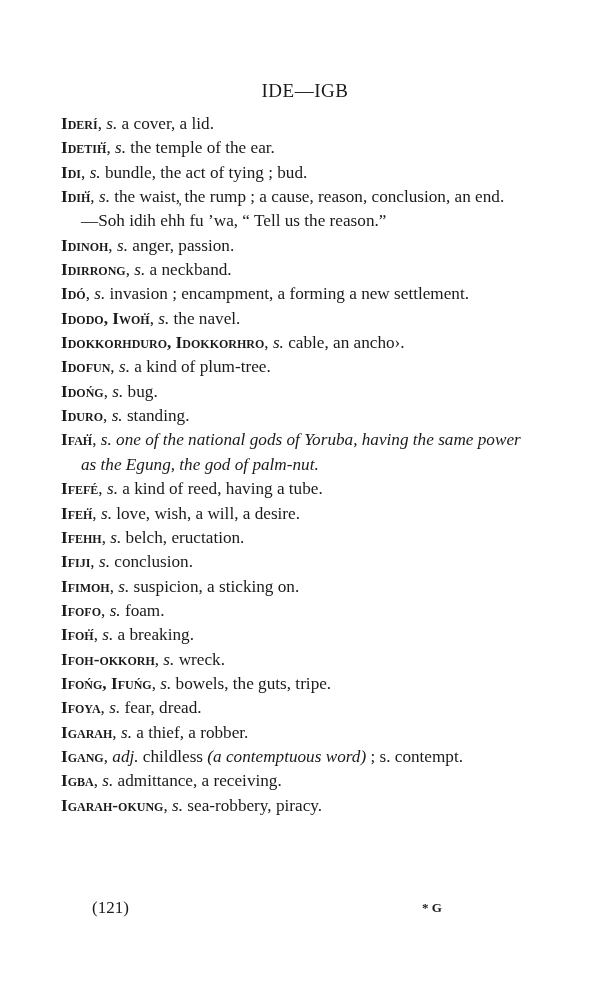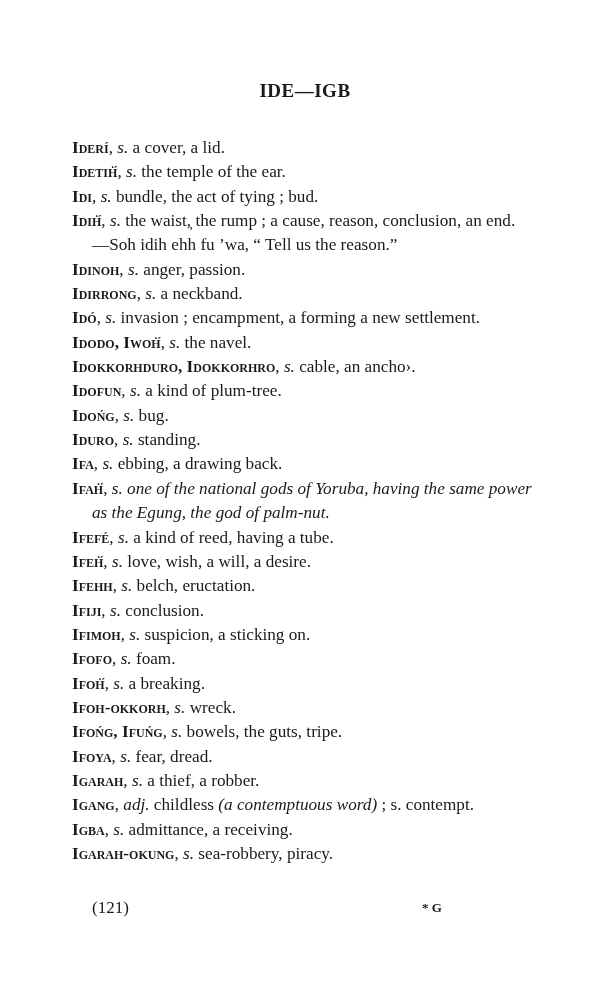--- a/index.html
+++ b/index.html
@@ -1,20 +1,20 @@
 <!DOCTYPE html>
 <html><head>
 <meta charset="utf-8">
 <style>
   html, body { margin:0; padding:0; background:#ffffff; }
   body { width:610px; height:1000px; position:relative; overflow:hidden;
          font-family:"Liberation Serif", "DejaVu Serif", serif; color:#1a1a1a; }
   .page-header { position:absolute; top:80px; left:0; width:610px; text-align:center;
-         font-size:19px; font-weight:bold; letter-spacing:0.5px; }
-  .entries { position:absolute; top:112px; left:72px; width:460px;margin-top:24px; }
+         font-size:19px; font-weight:normal; letter-spacing:0.5px; }
+  .entries { position:absolute; top:112px; left:61px; width:460px; }
   .entry { font-size:17.2px; line-height:24.35px; text-indent:-20px; padding-left:20px; white-space:normal; }
   .hw { font-variant:small-caps; font-weight:bold; }
   .it { font-style:italic; }
   .footer { position:absolute; top:898px; left:0; width:610px; font-size:17px; }
   .page-num { position:absolute; left:92px; }
   .sig { position:absolute; left:422px; font-size:13px; font-weight:bold; top:2px; }
 </style>
 </head>
 <body>
 
@@ -26,21 +26,20 @@
     <div class="entry"><span class="hw">Idi</span>, <span class="it">s.</span><span> bundle, the act of tying ;  bud.</span></div>
     <div class="entry"><span class="hw">Idiḣ́</span>, <span class="it">s.</span><span> the waist,̦ the rump ; a cause, reason, conclusion, an end.—Soh idih ehh fu ’wa, “ Tell us the reason.”</span></div>
     <div class="entry"><span class="hw">Idinoh</span>, <span class="it">s.</span><span> anger, passion.</span></div>
     <div class="entry"><span class="hw">Idirrong</span>, <span class="it">s.</span><span> a neckband.</span></div>
     <div class="entry"><span class="hw">Idó</span>, <span class="it">s.</span><span> invasion ; encampment, a forming a new settlement.</span></div>
     <div class="entry"><span class="hw">Idodo, Iwoḣ́</span>, <span class="it">s.</span><span> the navel.</span></div>
     <div class="entry"><span class="hw">Idokkorhduro, Idokkorhro</span>, <span class="it">s.</span><span> cable, an ancho›.</span></div>
     <div class="entry"><span class="hw">Idofun</span>, <span class="it">s.</span><span> a kind of plum-tree.</span></div>
     <div class="entry"><span class="hw">Idońg</span>, <span class="it">s.</span><span> bug.</span></div>
     <div class="entry"><span class="hw">Iduro</span>, <span class="it">s.</span><span> standing.</span></div>
-    <div class="entry"><span class="hw">Ifa</span>, <span class="it">s.</span><span> ebbing, a drawing back.</span></div>
     <div class="entry"><span class="hw">Ifaḣ́</span>, <span class="it">s.</span><span></span><span class="it"> one of the national gods of Yoruba, having the same power as the Egung, the god of palm-nut.</span></div>
     <div class="entry"><span class="hw">Ifefé</span>, <span class="it">s.</span><span> a kind of reed, having a tube.</span></div>
     <div class="entry"><span class="hw">Ifeḣ́</span>, <span class="it">s.</span><span> love, wish, a will, a desire.</span></div>
     <div class="entry"><span class="hw">Ifehh</span>, <span class="it">s.</span><span> belch, eructation.</span></div>
     <div class="entry"><span class="hw">Ifiji</span>, <span class="it">s.</span><span> conclusion.</span></div>
     <div class="entry"><span class="hw">Ifimoh</span>, <span class="it">s.</span><span> suspicion, a sticking on.</span></div>
     <div class="entry"><span class="hw">Ifofo</span>, <span class="it">s.</span><span> foam.</span></div>
     <div class="entry"><span class="hw">Ifoḣ́</span>, <span class="it">s.</span><span> a breaking.</span></div>
     <div class="entry"><span class="hw">Ifoh-okkorh</span>, <span class="it">s.</span><span> wreck.</span></div>
     <div class="entry"><span class="hw">Ifońg, Ifuńg</span>, <span class="it">s.</span><span> bowels, the guts, tripe.</span></div>

